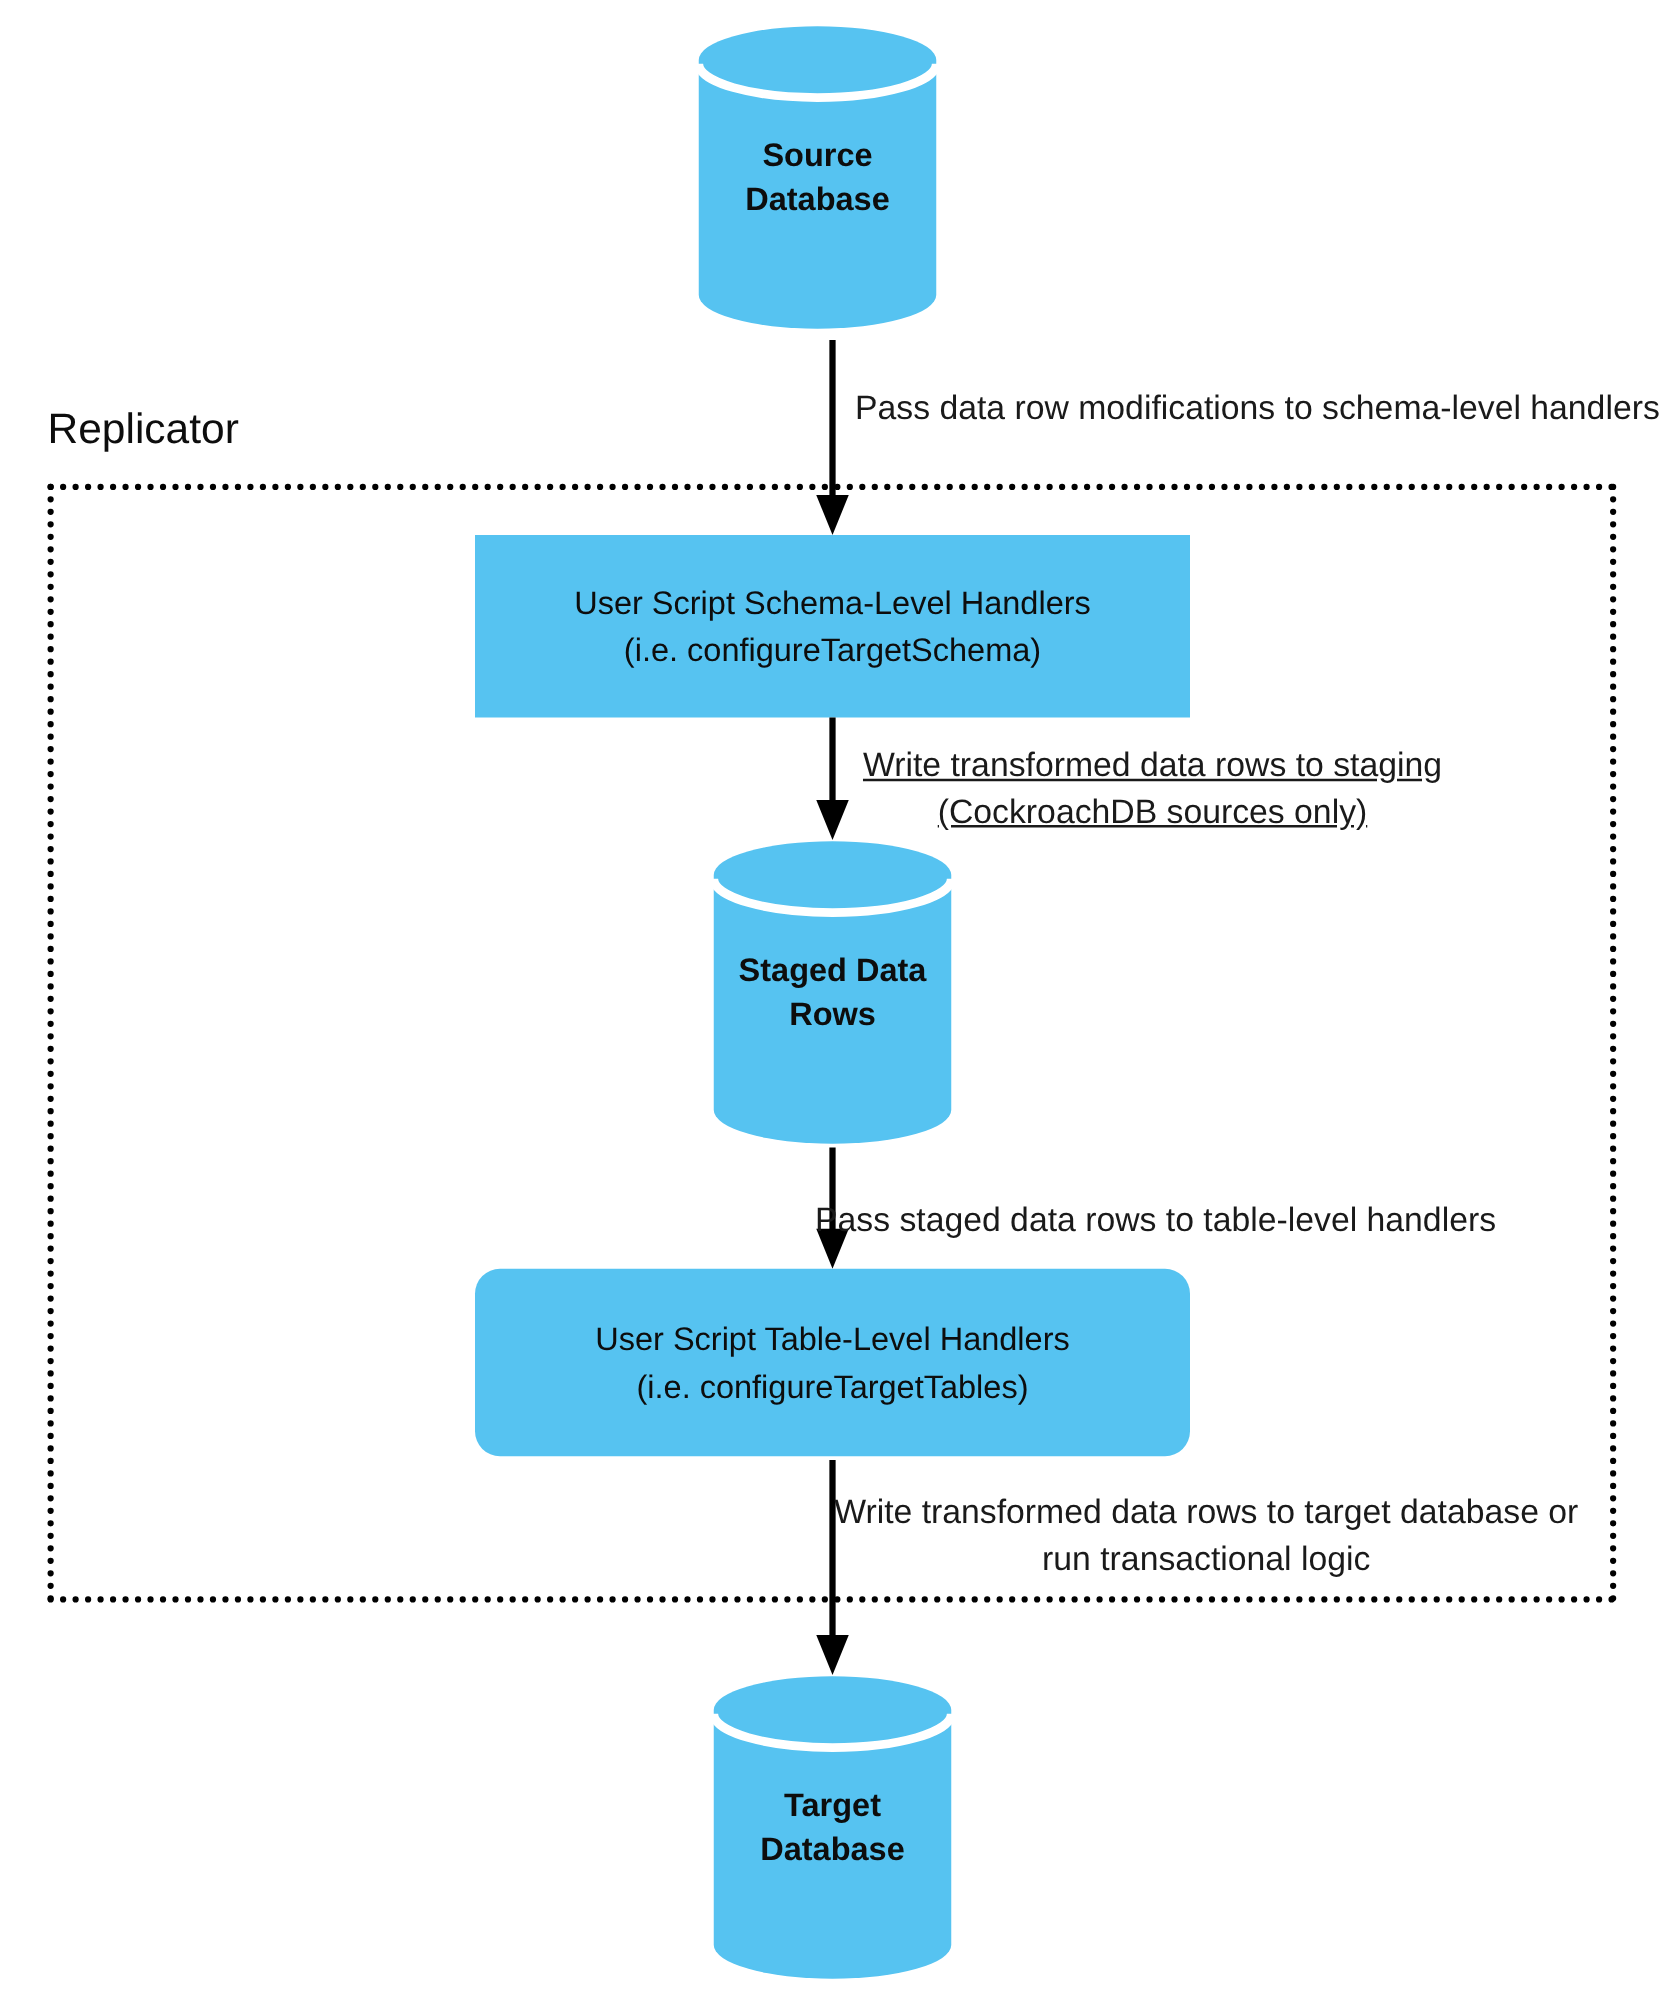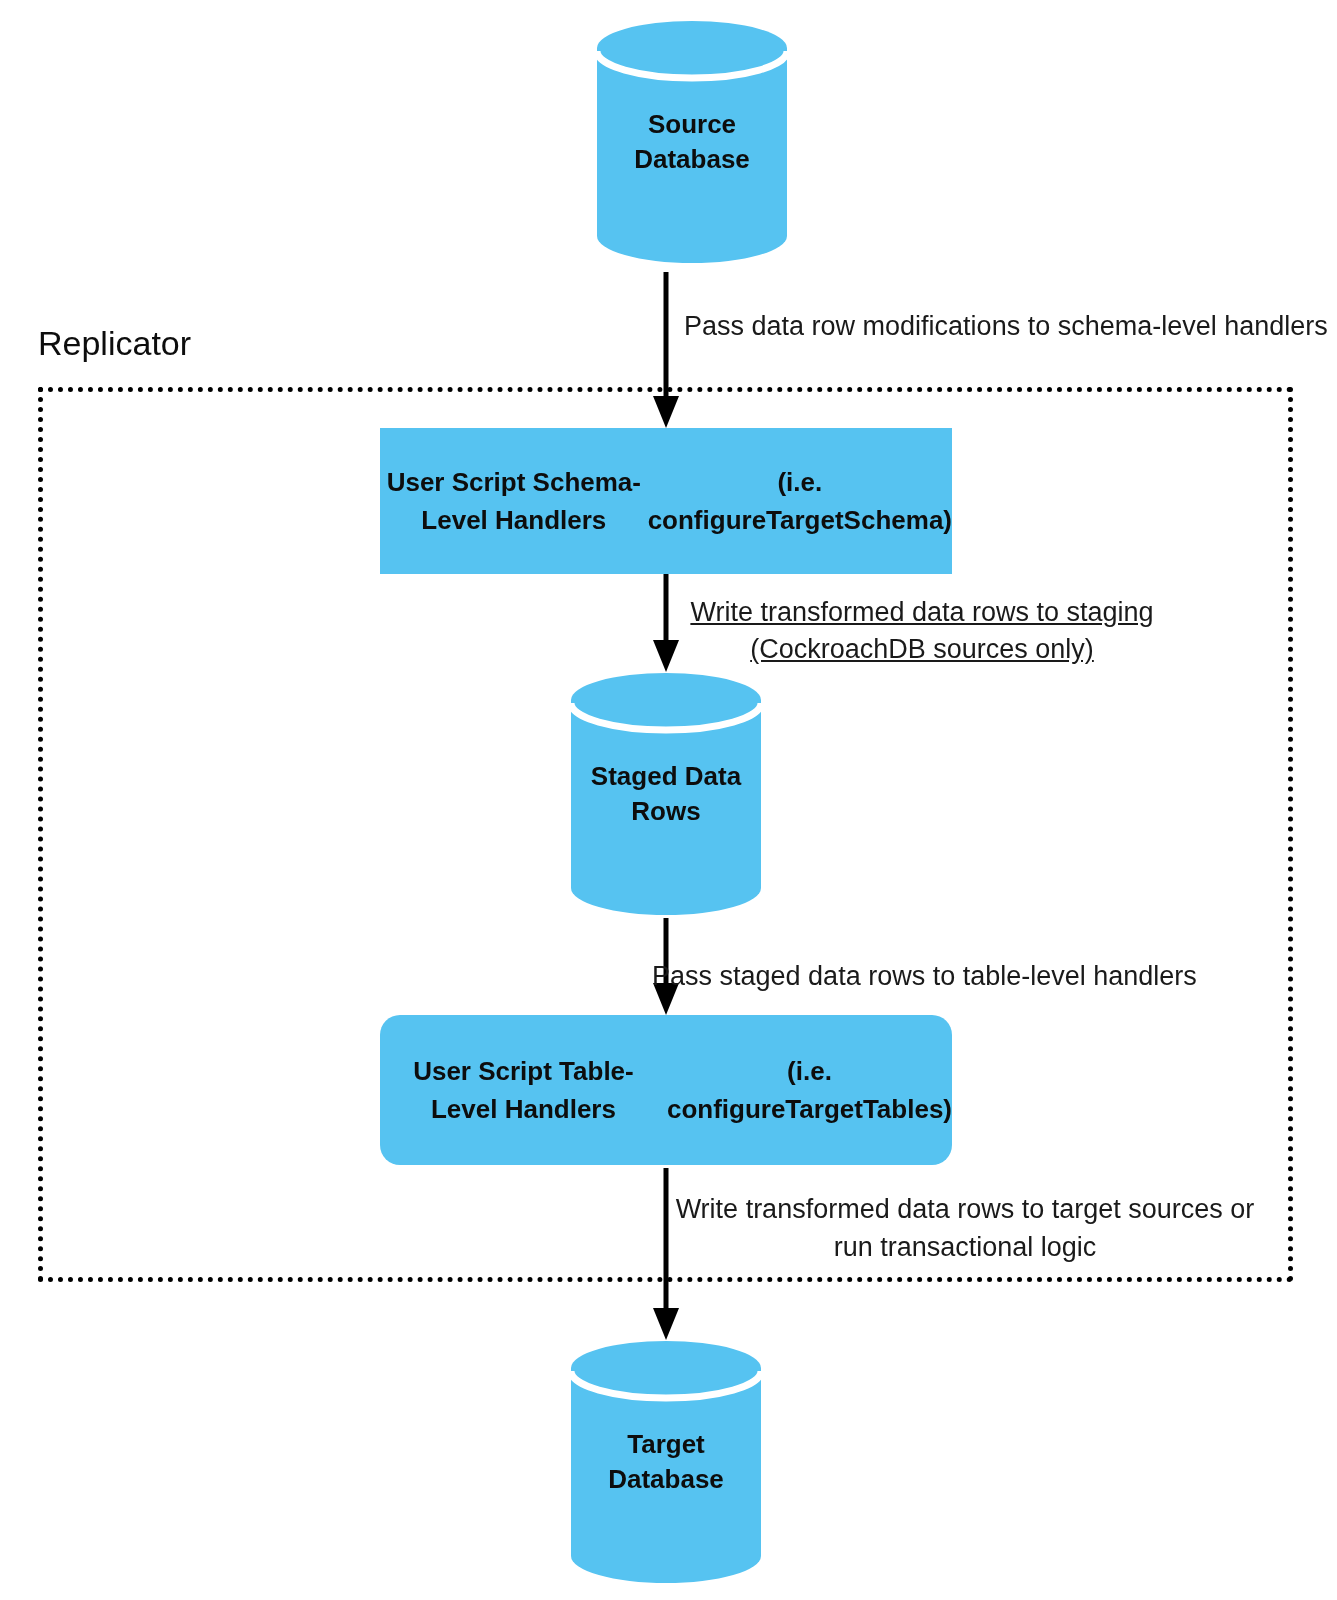--- a/index.html
+++ b/index.html
@@ -55,35 +55,35 @@
     display: flex;
     flex-direction: column;
     align-items: center;
     justify-content: center;
     text-align: center;
     font-size: 26px;
     font-weight: bold;
     line-height: 35px;
     color: #0d0d0d;
   }
-  #cyl-source { left: 596px; top: 20px; }
+  #cyl-source { left: 558px; top: 20px; }
   #cyl-staged { left: 570px; top: 672px; }
   #cyl-target { left: 570px; top: 1340px; }
   .node-box {
     position: absolute;
     left: 380px;
     width: 572px;
     background: #56C3F1;
     display: flex;
-    flex-direction: row;
+    flex-direction: column;
     align-items: center;
     justify-content: center;
     text-align: center;
     font-size: 26px;
-    font-weight: bold;
+    font-weight: normal;
     line-height: 38px;
     color: #0d0d0d;
   }
   #box-schema { top: 428px; height: 146px; }
   #box-table  { top: 1015px; height: 150px; }
   .arrow {
     position: absolute;
     overflow: visible;
   }
   .edge-label {
@@ -161,21 +161,21 @@
   <div class="node-box" id="box-table" style="background: rgb(86, 195, 241); border-radius: 20px;">
     <div>User Script Table-Level Handlers</div>
     <div>(i.e. configureTargetTables)</div>
   </div>
 
   <svg class="arrow" style="left:651px; top:1168px;" width="30" height="172">
     <line x1="15" y1="0" x2="15" y2="142" stroke="#000000" stroke-width="5"></line>
     <polygon points="2,140 28,140 15,172" fill="#000000"></polygon>
   </svg>
   <div class="edge-label" id="edge-label-4">
-    <div>Write transformed data rows to target sources or</div>
+    <div>Write transformed data rows to target database or</div>
     <div>run transactional logic</div>
   </div>
 
   <div class="cyl" id="cyl-target">
     <svg width="192" height="244" viewBox="0 0 192 244">
       <path class="cyl-body" d="M1 28 A95 27 0 0 1 191 28 L191 216 A95 27 0 0 1 1 216 Z" fill="#56C3F1"></path>
       <path d="M1 31 A95 27 0 0 0 191 31" fill="none" stroke="#ffffff" stroke-width="7"></path>
     </svg>
     <div class="cyl-label">
       <span>Target</span>

